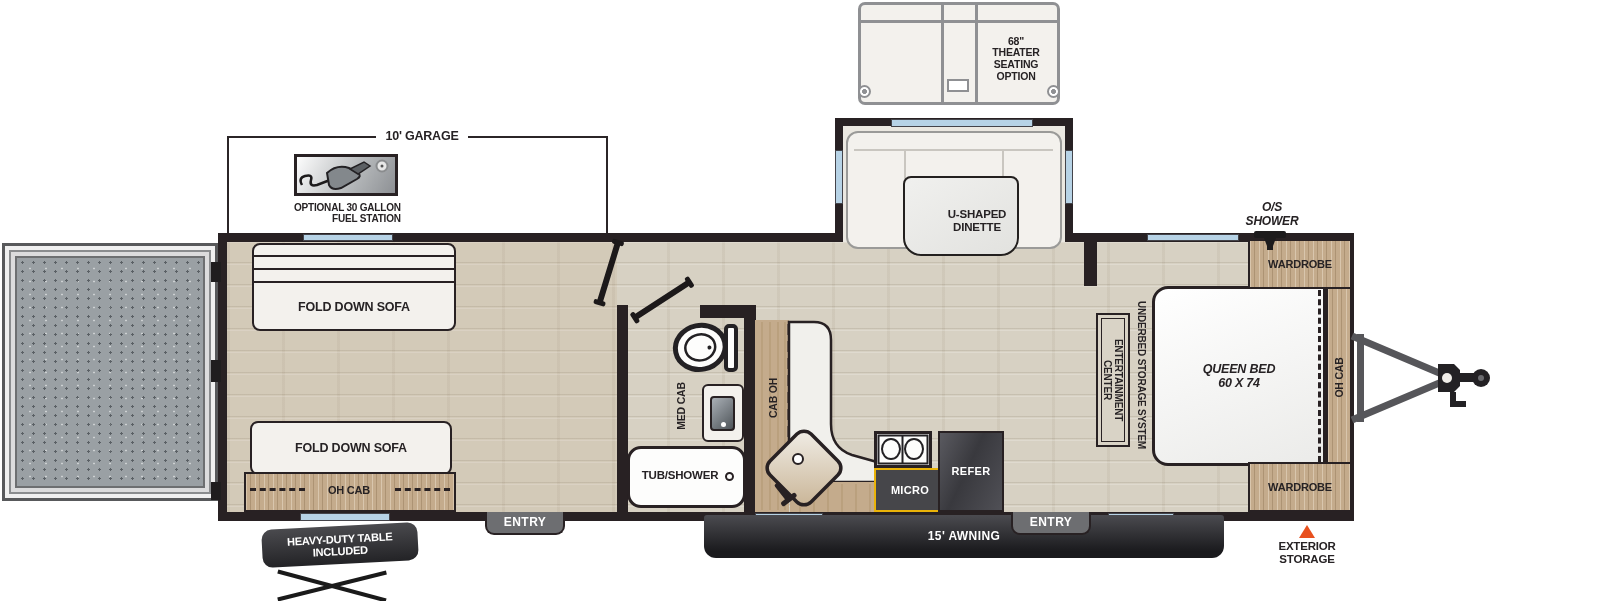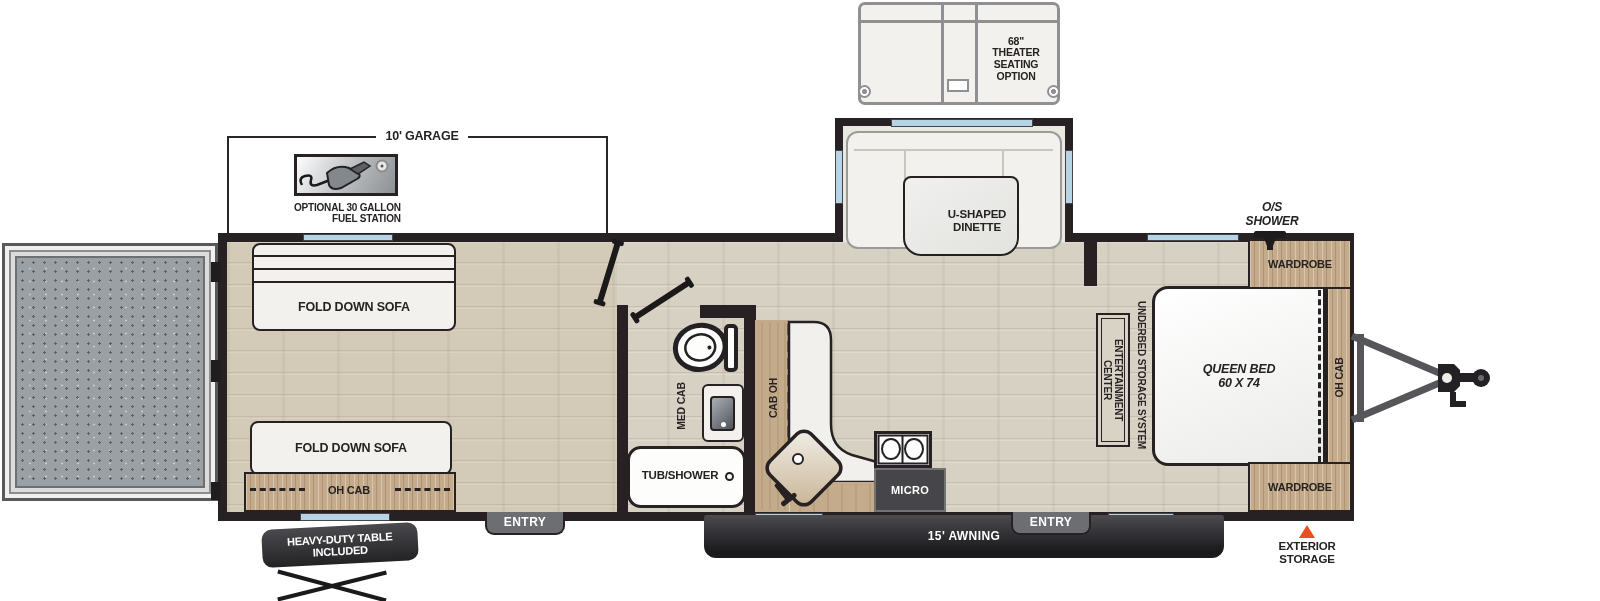--- a/index.html
+++ b/index.html
@@ -144,22 +144,25 @@
   </svg>
   <div class="lbl rotm90" style="left:746px;top:390px;width:56px;height:16px;font-size:10.5px;">CAB OH</div>
   <div class="abs white-fixture" style="left:874px;top:431px;width:58px;height:37px;">
     <svg width="52" height="31" viewBox="0 0 52 31">
       <rect x="1.5" y="1.5" width="49" height="28" fill="none" stroke="#232124" stroke-width="2"></rect>
       <ellipse cx="14" cy="15" rx="9" ry="10" fill="none" stroke="#232124" stroke-width="2"></ellipse>
       <ellipse cx="37" cy="15" rx="9" ry="10" fill="none" stroke="#232124" stroke-width="2"></ellipse>
       <path d="M25.5,2 V29" stroke="#232124" stroke-width="2"></path>
     </svg>
   </div>
-  <div class="abs" style="left:874px;top:468px;width:72px;height:44px;background:#46464a;border:2px solid #737373;box-sizing:border-box;">
+  <div class="abs" style="left:874px;top:468px;width:72px;height:44px;background:#46464a;border:2px solid #eab308;box-sizing:border-box;">
     <div class="lbl" style="left:0;top:0;width:100%;height:100%;font-size:11px;color:#fff;letter-spacing:.3px;">MICRO</div>
+  </div>
+  <div class="abs" style="left:938px;top:431px;width:66px;height:81px;background:linear-gradient(115deg,#5a5a60 0%,#39393e 45%,#505056 100%);border:2px solid #282123;box-sizing:border-box;">
+    <div class="lbl" style="left:0;top:0;width:100%;height:100%;font-size:11px;color:#fff;letter-spacing:.3px;">REFER</div>
   </div>
 
   <div class="abs" style="left:835px;top:118px;width:238px;height:124px;background:#ebe8e1;border:8px solid #282123;border-bottom:none;box-sizing:border-box;"></div>
   <div class="abs" style="left:846px;top:131px;width:216px;height:118px;background:#f3f1ed;border:2.5px solid #9a9a98;border-radius:12px;box-sizing:border-box;">
     <div class="abs" style="left:6px;top:16px;width:199px;height:1.5px;background:#c9c6c0;"></div>
     <div class="abs" style="left:56px;top:18px;width:1.5px;height:94px;background:#c9c6c0;"></div>
     <div class="abs" style="left:154px;top:18px;width:1.5px;height:94px;background:#c9c6c0;"></div>
   </div>
   <div class="abs" style="left:903px;top:176px;width:116px;height:80px;background:linear-gradient(150deg,#f0f0ee,#e2e2df);border:2.5px solid #23201f;border-radius:8px 8px 18px 18px;box-sizing:border-box;">
     <div class="lbl" style="left:16px;top:26px;width:100%;height:34px;font-size:11.5px;">U-SHAPED

